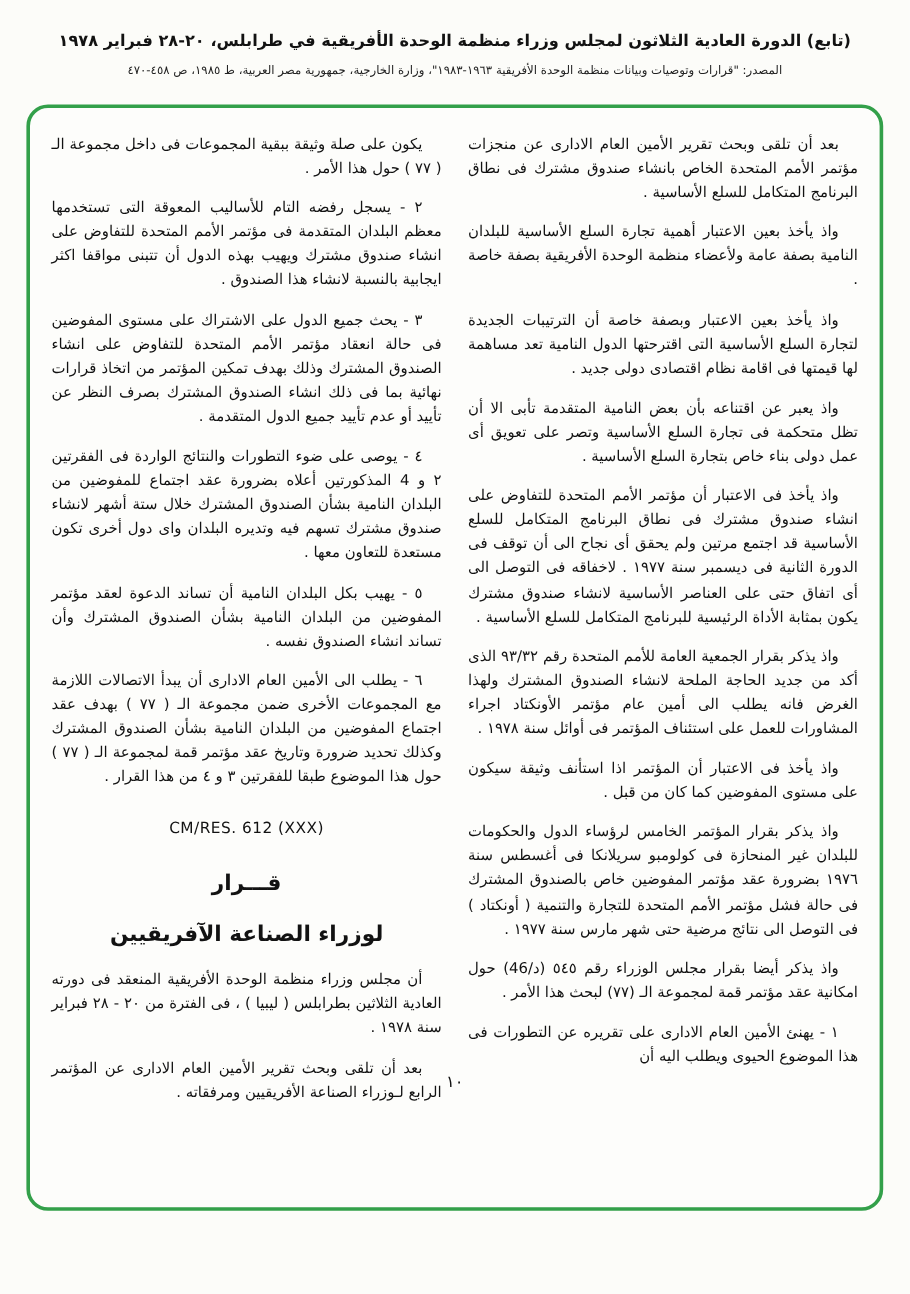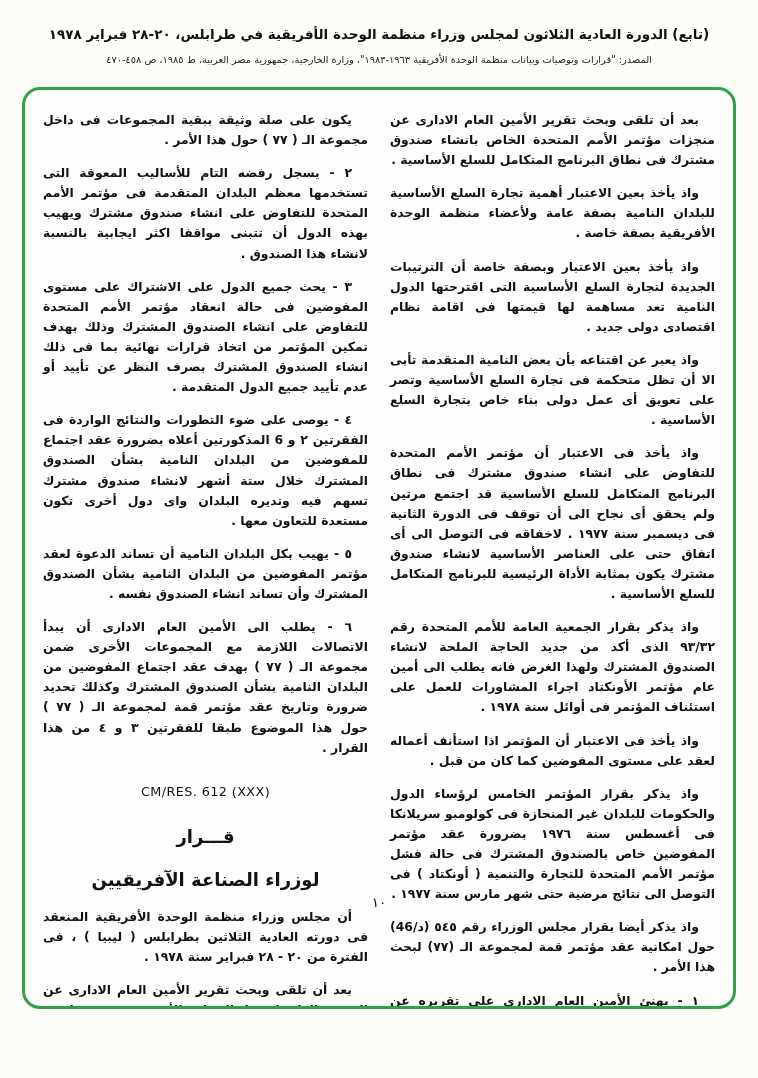--- a/index.html
+++ b/index.html
@@ -48,21 +48,20 @@
   .col {
     flex: 1 1 0;
     direction: rtl;
     font-size: 12.4px;
     line-height: 1.62;
     text-align: justify;
   }
   .col p {
     margin: 0 0 13px;
     text-indent: 16px;
-    font-weight: bold;
   }
   .res-number {
     direction: ltr;
     text-align: center;
     font-size: 12.8px;
     letter-spacing: 0.4px;
     margin: 24px 0 20px;
   }
   .res-heading {
     text-align: center;
@@ -94,31 +93,31 @@
 
   <div class="content-frame">
 
     <div class="col">
       <p>بعد أن تلقى وبحث تقرير الأمين العام الادارى عن منجزات مؤتمر الأمم المتحدة الخاص بانشاء صندوق مشترك فى نطاق البرنامج المتكامل للسلع الأساسية .</p>
       <p>واذ يأخذ بعين الاعتبار أهمية تجارة السلع الأساسية للبلدان النامية بصفة عامة ولأعضاء منظمة الوحدة الأفريقية بصفة خاصة .</p>
       <p>واذ يأخذ بعين الاعتبار وبصفة خاصة أن الترتيبات الجديدة لتجارة السلع الأساسية التى اقترحتها الدول النامية تعد مساهمة لها قيمتها فى اقامة نظام اقتصادى دولى جديد .</p>
       <p>واذ يعبر عن اقتناعه بأن بعض النامية المتقدمة تأبى الا أن تظل متحكمة فى تجارة السلع الأساسية وتصر على تعويق أى عمل دولى بناء خاص بتجارة السلع الأساسية .</p>
       <p>واذ يأخذ فى الاعتبار أن مؤتمر الأمم المتحدة للتفاوض على انشاء صندوق مشترك فى نطاق البرنامج المتكامل للسلع الأساسية قد اجتمع مرتين ولم يحقق أى نجاح الى أن توقف فى الدورة الثانية فى ديسمبر سنة ١٩٧٧ . لاخفاقه فى التوصل الى أى اتفاق حتى على العناصر الأساسية لانشاء صندوق مشترك يكون بمثابة الأداة الرئيسية للبرنامج المتكامل للسلع الأساسية .</p>
       <p>واذ يذكر بقرار الجمعية العامة للأمم المتحدة رقم ٩٣/٣٢ الذى أكد من جديد الحاجة الملحة لانشاء الصندوق المشترك ولهذا الغرض فانه يطلب الى أمين عام مؤتمر الأونكتاد اجراء المشاورات للعمل على استئناف المؤتمر فى أوائل سنة ١٩٧٨ .</p>
-      <p>واذ يأخذ فى الاعتبار أن المؤتمر اذا استأنف أعماله لعقد على مستوى المفوضين كما كان من قبل .</p>
+      <p>واذ يأخذ فى الاعتبار أن المؤتمر اذا استأنف وثيقة سيكون على مستوى المفوضين كما كان من قبل .</p>
       <p>واذ يذكر بقرار المؤتمر الخامس لرؤساء الدول والحكومات للبلدان غير المنحازة فى كولومبو سريلانكا فى أغسطس سنة ١٩٧٦ بضرورة عقد مؤتمر المفوضين خاص بالصندوق المشترك فى حالة فشل مؤتمر الأمم المتحدة للتجارة والتنمية ( أونكتاد ) فى التوصل الى نتائج مرضية حتى شهر مارس سنة ١٩٧٧ .</p>
       <p>واذ يذكر أيضا بقرار مجلس الوزراء رقم ٥٤٥ (د/46) حول امكانية عقد مؤتمر قمة لمجموعة الـ (٧٧) لبحث هذا الأمر .</p>
       <p>١ - يهنئ الأمين العام الادارى على تقريره عن التطورات فى هذا الموضوع الحيوى ويطلب اليه أن</p>
     </div>
 
     <div class="col">
       <p>يكون على صلة وثيقة ببقية المجموعات فى داخل مجموعة الـ ( ٧٧ ) حول هذا الأمر .</p>
       <p>٢ - يسجل رفضه التام للأساليب المعوقة التى تستخدمها معظم البلدان المتقدمة فى مؤتمر الأمم المتحدة للتفاوض على انشاء صندوق مشترك ويهيب بهذه الدول أن تتبنى مواقفا اكثر ايجابية بالنسبة لانشاء هذا الصندوق .</p>
       <p>٣ - يحث جميع الدول على الاشتراك على مستوى المفوضين فى حالة انعقاد مؤتمر الأمم المتحدة للتفاوض على انشاء الصندوق المشترك وذلك بهدف تمكين المؤتمر من اتخاذ قرارات نهائية بما فى ذلك انشاء الصندوق المشترك بصرف النظر عن تأييد أو عدم تأييد جميع الدول المتقدمة .</p>
-      <p>٤ - يوصى على ضوء التطورات والنتائج الواردة فى الفقرتين ٢ و 6 المذكورتين أعلاه بضرورة عقد اجتماع للمفوضين من البلدان النامية بشأن الصندوق المشترك خلال ستة أشهر لانشاء صندوق مشترك تسهم فيه وتديره البلدان واى دول أخرى تكون مستعدة للتعاون معها .</p>
+      <p>٤ - يوصى على ضوء التطورات والنتائج الواردة فى الفقرتين ٢ و 4 المذكورتين أعلاه بضرورة عقد اجتماع للمفوضين من البلدان النامية بشأن الصندوق المشترك خلال ستة أشهر لانشاء صندوق مشترك تسهم فيه وتديره البلدان واى دول أخرى تكون مستعدة للتعاون معها .</p>
       <p>٥ - يهيب بكل البلدان النامية أن تساند الدعوة لعقد مؤتمر المفوضين من البلدان النامية بشأن الصندوق المشترك وأن تساند انشاء الصندوق نفسه .</p>
       <p>٦ - يطلب الى الأمين العام الادارى أن يبدأ الاتصالات اللازمة مع المجموعات الأخرى ضمن مجموعة الـ ( ٧٧ ) بهدف عقد اجتماع المفوضين من البلدان النامية بشأن الصندوق المشترك وكذلك تحديد ضرورة وتاريخ عقد مؤتمر قمة لمجموعة الـ ( ٧٧ ) حول هذا الموضوع طبقا للفقرتين ٣ و ٤ من هذا القرار .</p>
 
       <div class="res-number">CM/RES. 612 (XXX)</div>
 
       <div class="res-heading first">قـــرار</div>
       <div class="res-heading">لوزراء الصناعة الآفريقيين</div>
 
       <p>أن مجلس وزراء منظمة الوحدة الأفريقية المنعقد فى دورته العادية الثلاثين بطرابلس ( ليبيا ) ، فى الفترة من ٢٠ - ٢٨ فبراير سنة ١٩٧٨ .</p>
       <p>بعد أن تلقى وبحث تقرير الأمين العام الادارى عن المؤتمر الرابع لـوزراء الصناعة الأفريقيين ومرفقاته .</p>

